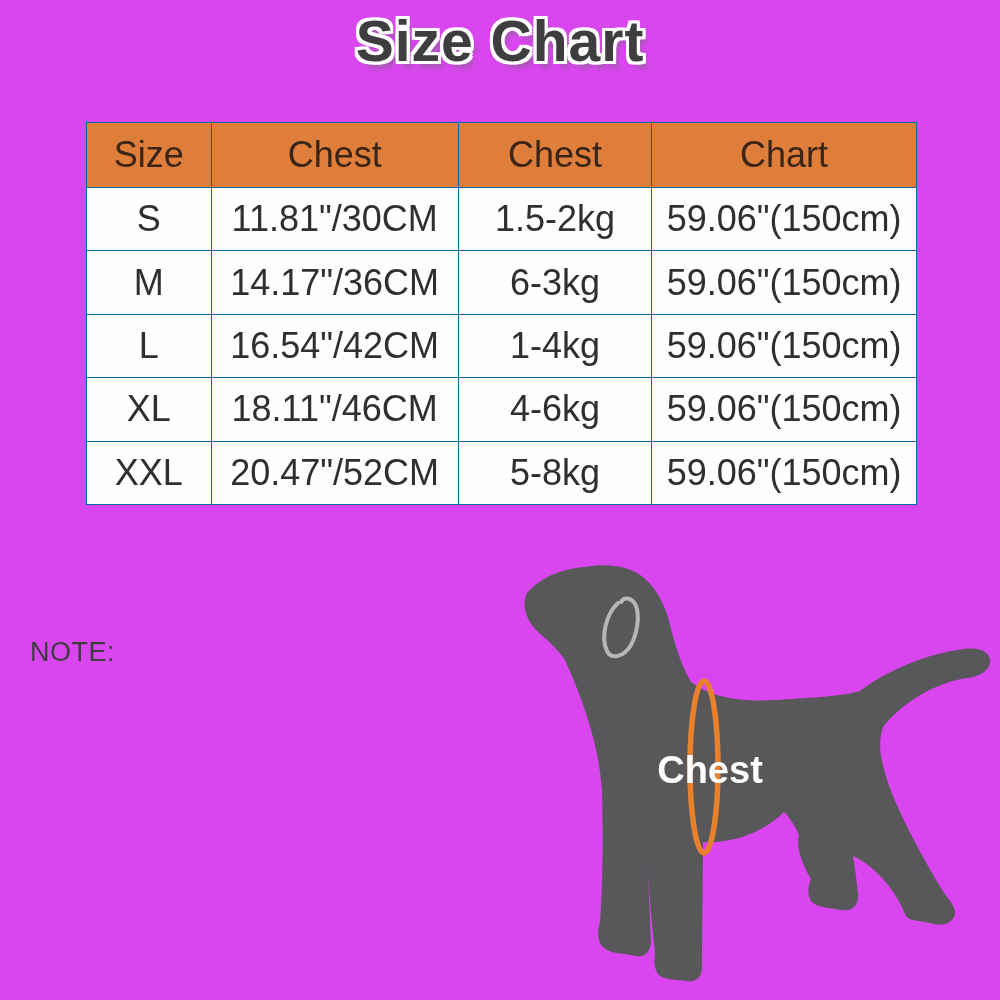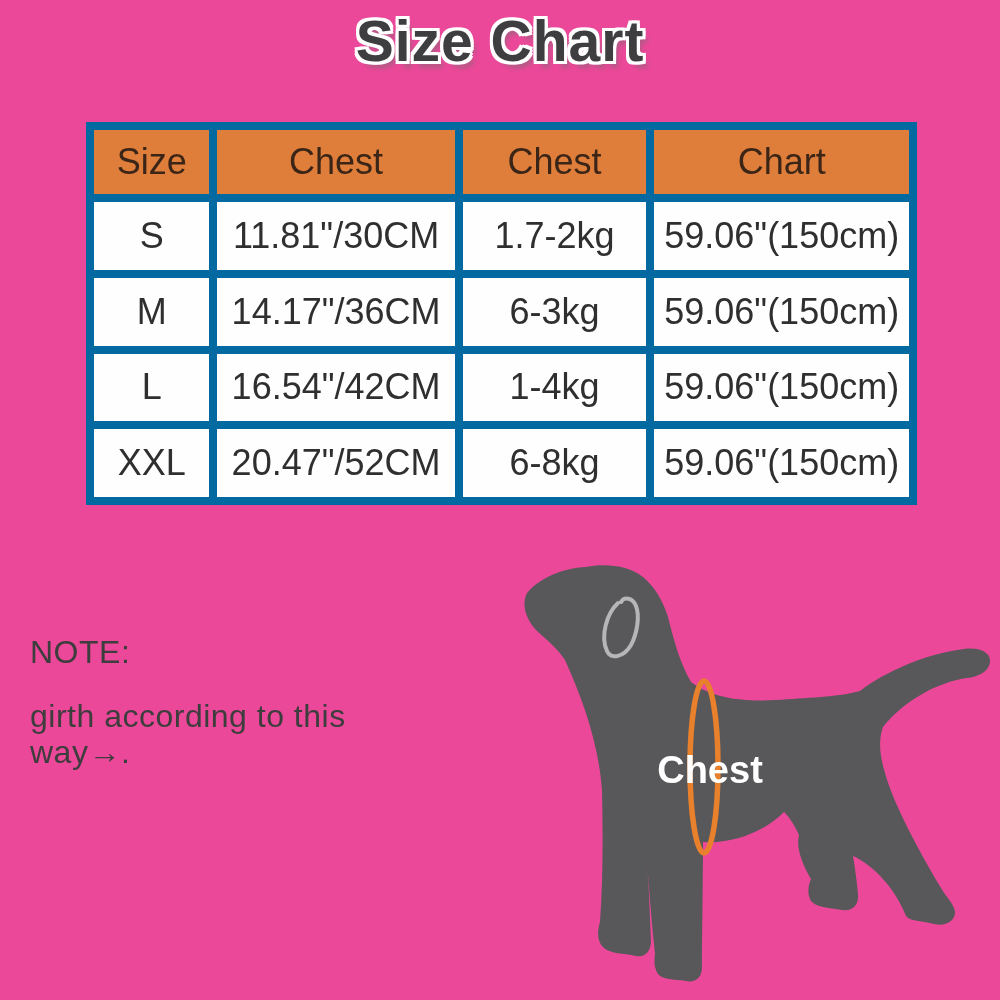--- a/index.html
+++ b/index.html
@@ -1,18 +1,18 @@
 <!DOCTYPE html>
 <html><head>
 <meta charset="utf-8">
 <style>
   html,body{margin:0;padding:0;background:#ffffff;}
   .canvas{
     position:relative;width:1000px;height:1000px;margin:0 auto;
-    background:#ec4899;overflow:hidden;
+    background:#d946ef;overflow:hidden;
     font-family:"Liberation Sans", sans-serif;
   }
   
   .page-title{
     position:absolute;top:8px;left:0;width:100%;
     text-align:center;font-size:57px;font-weight:700;letter-spacing:1px;
     color:#3e3e41;
     text-shadow:
       -3px -3px 0 #ffffff, 3px -3px 0 #ffffff,
       -3px  3px 0 #ffffff, 3px  3px 0 #ffffff,
@@ -20,31 +20,31 @@
        0   -3px 0 #ffffff, 0    3px 0 #ffffff,
        5px  7px 4px rgba(110,110,110,0.45);
   }
   
   .size-table{
     position:absolute;left:86px;top:122px;width:831px;height:383px;
     border-collapse:collapse;table-layout:fixed;
     text-align:center;font-size:36px;color:#2f2f2f;
   }
   .size-table th,.size-table td{
-    border:8px solid #0369a1;padding:0;vertical-align:middle;
+    border:1px solid #0369a1;padding:0;vertical-align:middle;
     overflow:hidden;white-space:nowrap;
   }
   .size-table thead th{
     background:#DF7E3B;color:#3a2517;font-weight:400;height:64px;font-size:36px;
   }
   .size-table td{height:62px;background:#fefefe;}
   
   .note{
     position:absolute;left:30px;top:634px;width:420px;
-    font-size:32px;color:#3d3d3d;letter-spacing:0.5px;
+    font-size:27px;color:#3d3d3d;letter-spacing:0.5px;
   }
   .note .note-heading{margin:0 0 28px 0;line-height:36px;}
   .note .note-line1{margin:0 0 18px 0;line-height:36px;}
   .note .note-line2{margin:0;line-height:36px;}
   
   .dog-figure{position:absolute;left:440px;top:550px;width:560px;height:450px;}
   .chest-text{
     font-family:"Liberation Sans", sans-serif;
     font-size:38px;font-weight:700;fill:#ffffff;
   }
@@ -68,47 +68,52 @@
         <th>Size</th>
         <th>Chest</th>
         <th>Chest</th>
         <th>Chart</th>
       </tr>
     </thead>
     <tbody>
       <tr>
         <td>S</td>
         <td>11.81"/30CM</td>
-        <td>1.7-2kg</td>
+        <td>1.5-2kg</td>
         <td>59.06"(150cm)</td>
       </tr>
       <tr>
         <td>M</td>
         <td>14.17"/36CM</td>
         <td>6-3kg</td>
         <td>59.06"(150cm)</td>
       </tr>
       <tr>
         <td>L</td>
         <td>16.54"/42CM</td>
         <td>1-4kg</td>
         <td>59.06"(150cm)</td>
       </tr>
       <tr>
+        <td>XL</td>
+        <td>18.11"/46CM</td>
+        <td>4-6kg</td>
+        <td>59.06"(150cm)</td>
+      </tr>
+      <tr>
         <td>XXL</td>
         <td>20.47"/52CM</td>
-        <td>6-8kg</td>
+        <td>5-8kg</td>
         <td>59.06"(150cm)</td>
       </tr>
     </tbody>
   </table>
 
   <div class="note">
     <p class="note-heading">NOTE:</p>
-    <p class="note-line2">girth according to this way→.</p>
   </div>
 
   <svg class="dog-figure" viewBox="0 0 560 450" xmlns="http://www.w3.org/2000/svg">
 
     <path d="M 87 43
              C 100 28 122 18 146 17
              C 164 13 189 15 203 27
              C 215 37 223 51 228 67
              C 234 91 240 113 251 132
              C 273 149 306 152 336 150

